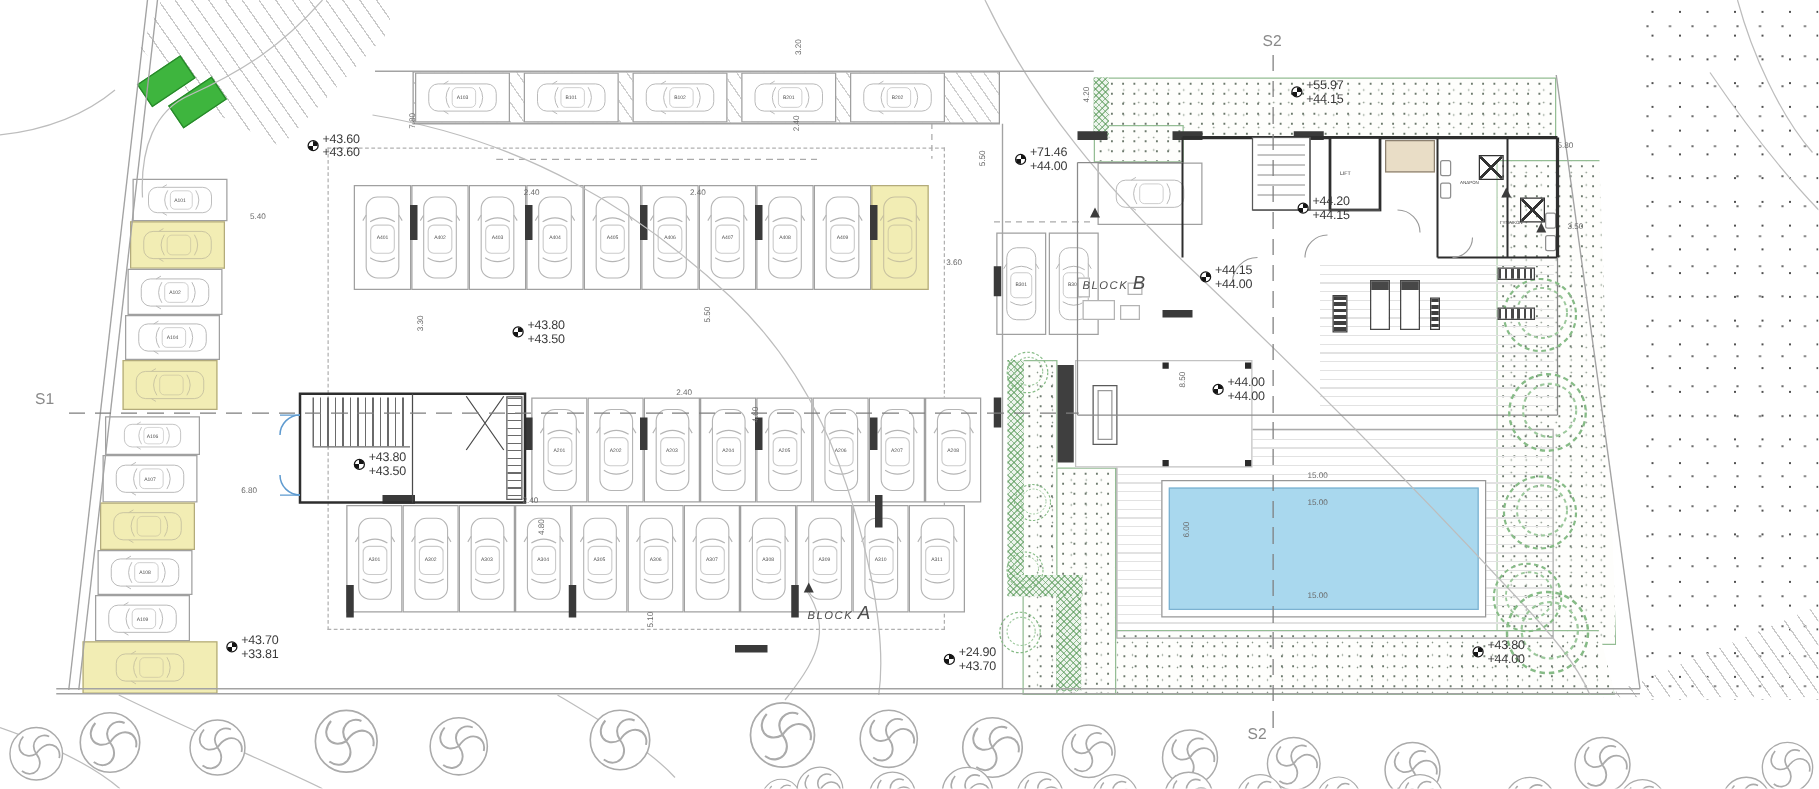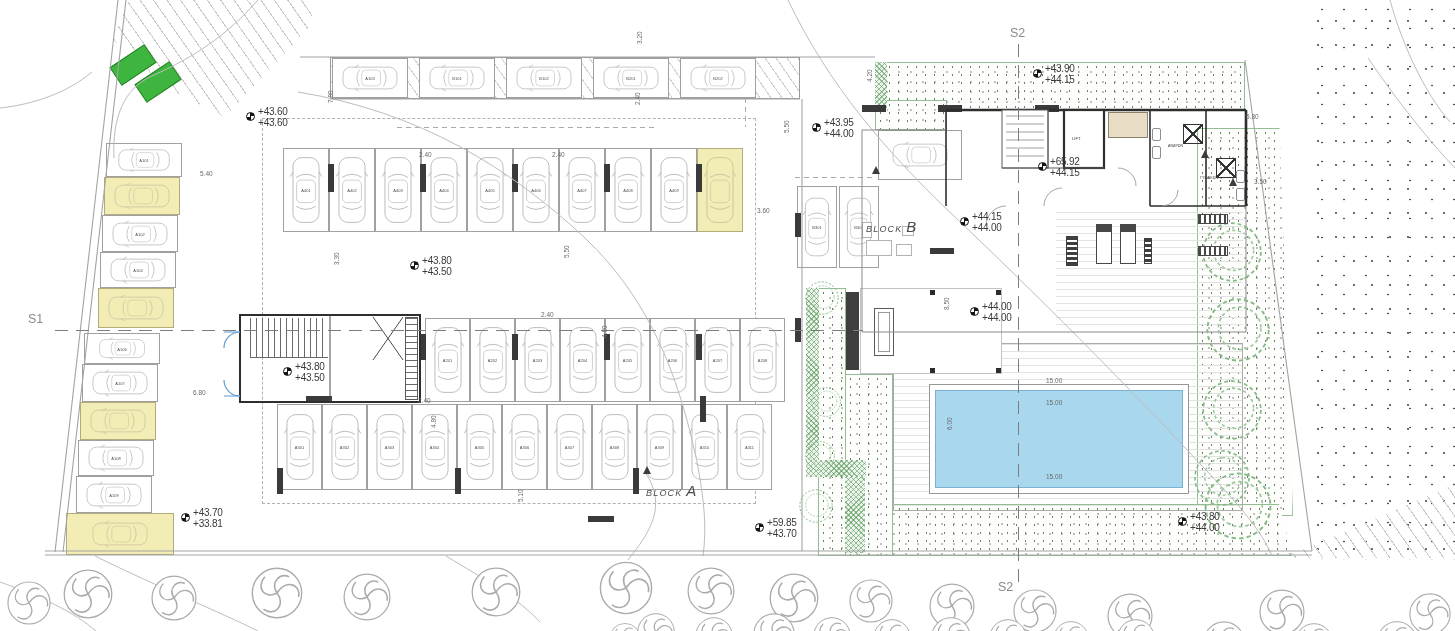--- a/index.html
+++ b/index.html
@@ -607,61 +607,61 @@
       <div class="pier" style="left: 588px; top: 516px; width: 26px; height: 6px;"></div>
       <div class="panel" style="left: 112px; top: 54px; width: 42px; height: 22px; transform: rotate(-34deg);"></div>
       <div class="panel" style="left: 137px; top: 71px; width: 42px; height: 22px; transform: rotate(-34deg);"></div>
       <div class="level" style="left: 246px; top: 107px;">
         <span class="bm"></span>
     <span><span>+43.60</span><br>
     <span>+43.60</span></span>
       </div>
       <div class="level" style="left: 812px; top: 118px;">
         <span class="bm"></span>
-    <span><span>+43.95</span><br>
+    <span><span>+71.46</span><br>
     <span>+44.00</span></span>
       </div>
       <div class="level" style="left: 410px; top: 256px;">
         <span class="bm"></span>
     <span><span>+43.80</span><br>
     <span>+43.50</span></span>
       </div>
       <div class="level" style="left: 283px; top: 362px;">
         <span class="bm"></span>
     <span><span>+43.80</span><br>
     <span>+43.50</span></span>
       </div>
       <div class="level" style="left: 181px; top: 508px;">
         <span class="bm"></span>
     <span><span>+43.70</span><br>
     <span>+33.81</span></span>
       </div>
       <div class="level" style="left: 755px; top: 518px;">
         <span class="bm"></span>
-    <span><span>+59.85</span><br>
+    <span><span>+24.90</span><br>
     <span>+43.70</span></span>
       </div>
       <div class="level" style="left: 960px; top: 212px;">
         <span class="bm"></span>
     <span><span>+44.15</span><br>
     <span>+44.00</span></span>
       </div>
       <div class="level" style="left: 1038px; top: 157px;">
         <span class="bm"></span>
-    <span><span>+65.92</span><br>
+    <span><span>+44.20</span><br>
     <span>+44.15</span></span>
       </div>
       <div class="level" style="left: 970px; top: 302px;">
         <span class="bm"></span>
     <span><span>+44.00</span><br>
     <span>+44.00</span></span>
       </div>
       <div class="level" style="left: 1033px; top: 64px;">
         <span class="bm"></span>
-    <span><span>+43.90</span><br>
+    <span><span>+55.97</span><br>
     <span>+44.15</span></span>
       </div>
       <div class="level" style="left: 1178px; top: 512px;">
         <span class="bm"></span>
     <span><span>+43.80</span><br>
     <span>+44.00</span></span>
       </div>
       <div class="dim" style="left: 200px; top: 170px;">5.40</div>
       <div class="dim" style="left: 327px; top: 103px; transform: rotate(-90deg);">7.80</div>
       <div class="dim" style="left: 419px; top: 151px;">2.40</div>

